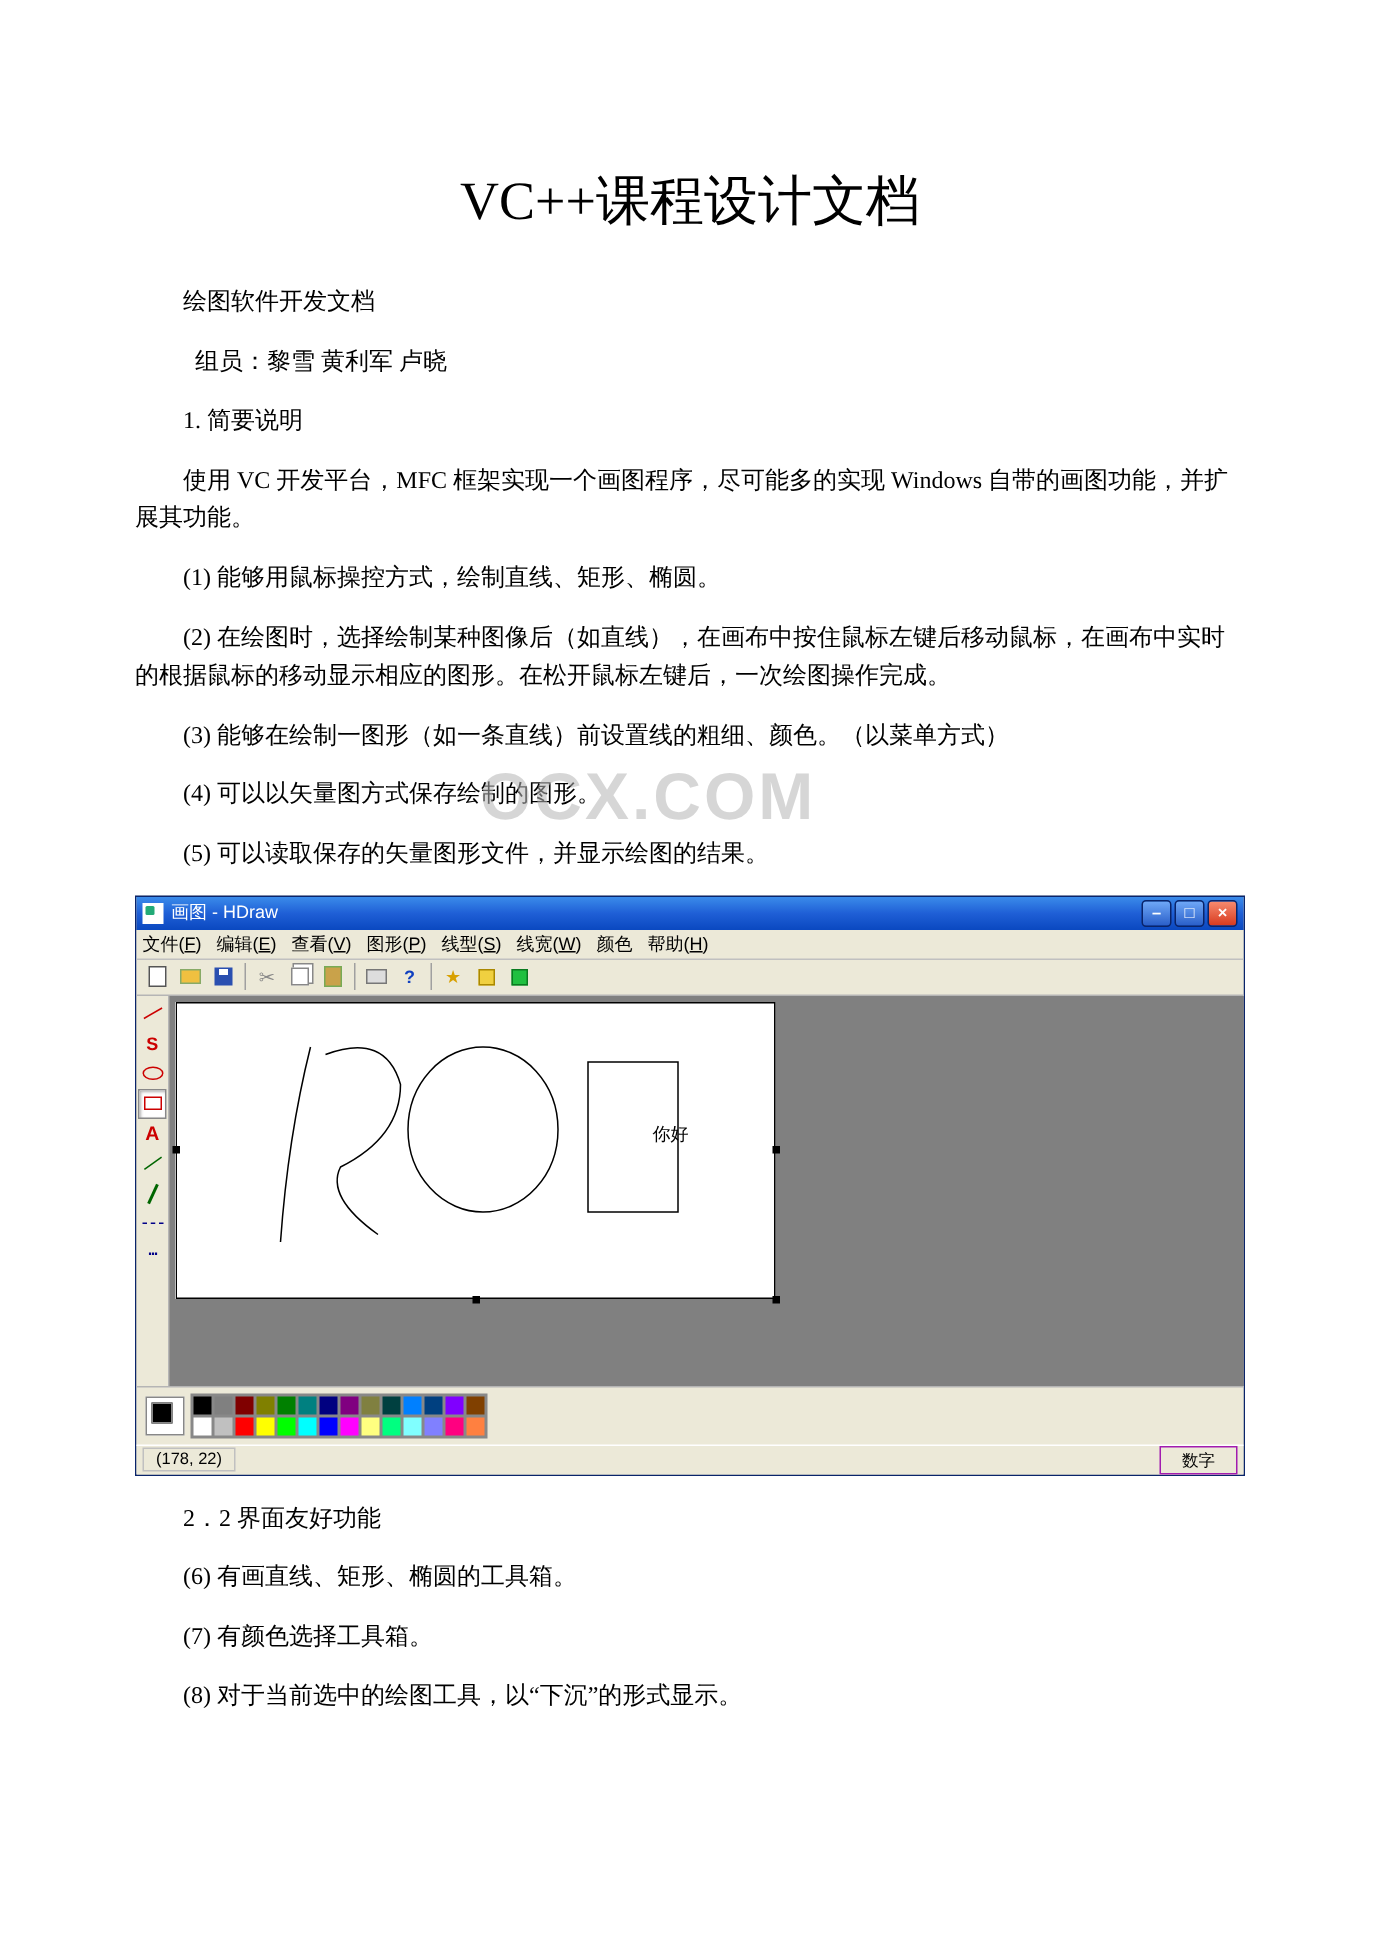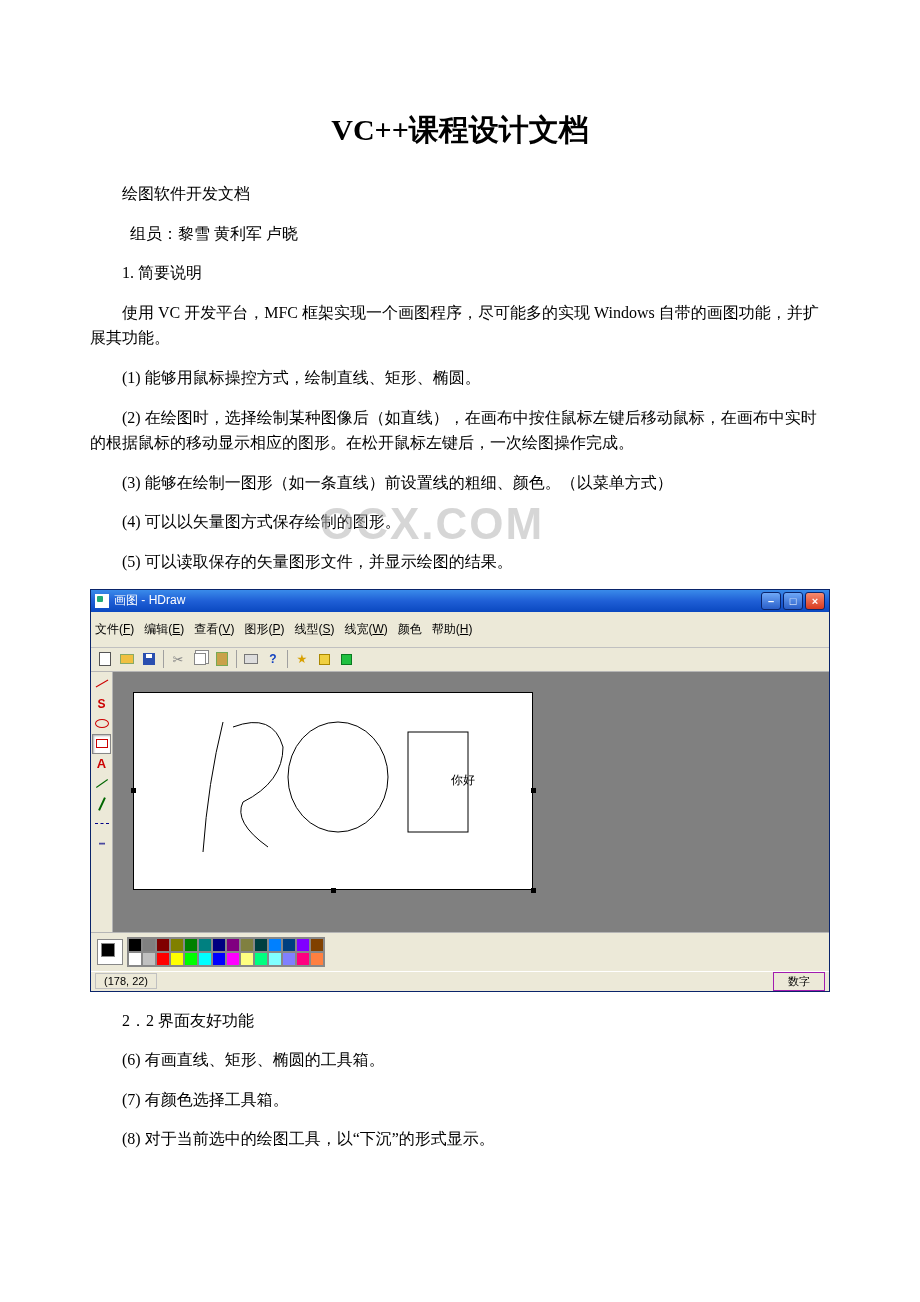--- a/index.html
+++ b/index.html
@@ -9,22 +9,22 @@
     background: #fff;
     font-family: "SimSun", "宋体", serif;
     width: 920px;
   }
   .page {
     padding: 110px 90px 60px 90px;
   }
   h1 {
     text-align: center;
     font-family: "SimHei", "黑体", "Times New Roman", serif;
-    font-weight: bold;
-    font-size: 30px;
+    font-weight: normal;
+    font-size: 36px;
     margin: 0 0 30px 0;
   }
   p {
     font-size: 16px;
     line-height: 1.6;
     margin: 0 0 14px 0;
     text-indent: 2em;
   }
   p.noindent-extra { text-indent: 2.5em; }
   .watermark-wrap {
@@ -82,21 +82,21 @@
     margin-left: 2px;
     display: flex; align-items:center; justify-content:center;
     color:#fff; font-weight:bold; font-size:11px;
     cursor: default;
   }
   .win-btn.close { background: linear-gradient(to bottom,#f78b6f,#d83a1f); }
 
   .menubar {
     background: #ece9d8;
     border-bottom: 1px solid #c0c0c0;
-    height: 36px;
+    height: 20px;
     display: flex;
     align-items: center;
     padding: 0 4px;
     gap: 10px;
     font-size: 12px;
   }
   .menubar span u { text-decoration: underline; }
 
   .toolbar {
     background: #ece9d8;
@@ -153,21 +153,21 @@
   .t-a{color:#c00;font-weight:bold;font-size:13px;}
   .t-diag{width:14px;height:1px;background:#060;transform:rotate(-35deg);}
   .t-pen{width:2px;height:14px;background:#060;transform:rotate(25deg);}
   .t-dash{width:14px;height:0;border-top:1px dashed #008;}
   .t-dots{color:#008;font-size:10px;letter-spacing:-1px;}
 
   .canvas-wrap {
     background:#808080;
     flex:1;
     position:relative;
-    padding:20px;
+    padding:4px;
   }
   .canvas {
     background:#fff;
     width: 400px;
     height: 198px;
     position:relative;
     box-shadow: 0 0 0 1px #000 inset;
   }
   .handle { position:absolute;width:5px;height:5px;background:#000;}
   .canvas svg { position:absolute; top:0;left:0;}

